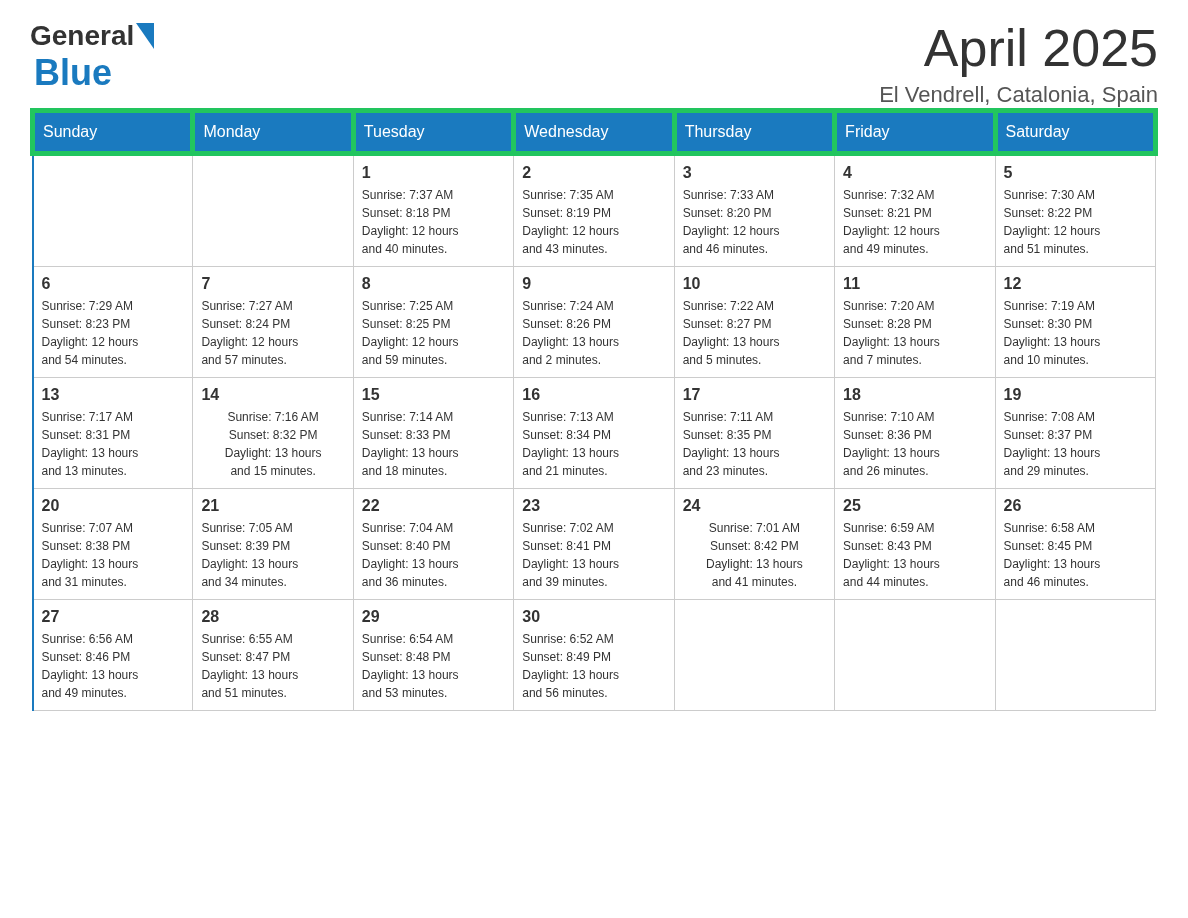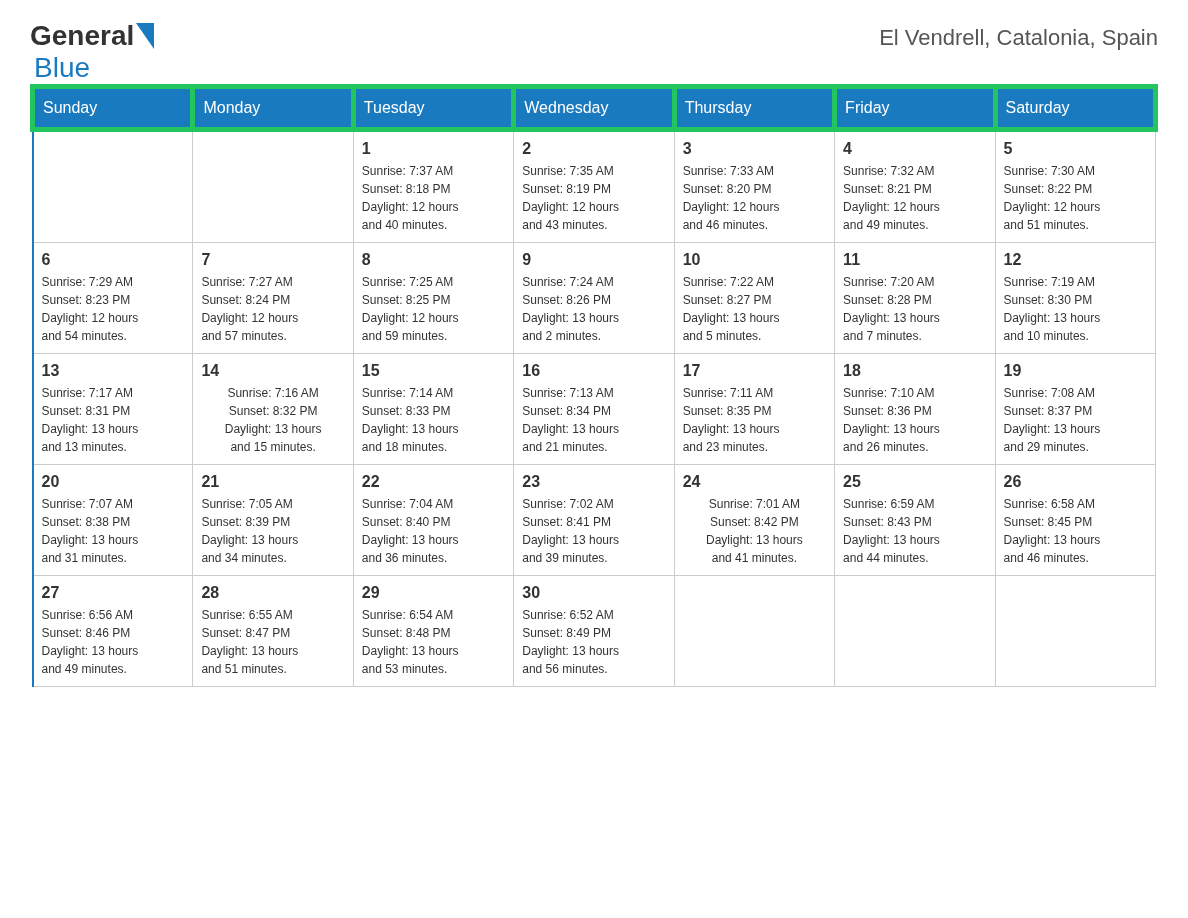--- a/index.html
+++ b/index.html
@@ -82,24 +82,25 @@
 
 <div class="header">
   <div class="logo-wrapper">
     <div class="logo-row1">
       <span style="font-size:28px;font-weight:bold;color:#333;">General</span>
       <svg width="18" height="26" viewBox="0 0 18 26" style="margin-left:2px;margin-top:0px;">
         <polygon points="0,0 18,0 18,26" fill="#1a7abf"></polygon>
       </svg>
     </div>
     <div>
-      <span style="font-size:28px;font-weight:normal;color:#1a7abf;margin-left:4px;">Blue</span>
+      <span style="font-size:36px;font-weight:bold;color:#1a7abf;margin-left:4px;">Blue</span>
     </div>
   </div>
   <div class="title-section">
+    <div class="calendar-title">April 2025</div>
     <div class="calendar-subtitle">El Vendrell, Catalonia, Spain</div>
   </div>
 </div>
 
 <table>
   <thead>
     <tr>
     <th>Sunday</th>
         <th>Monday</th>
         <th>Tuesday</th>

